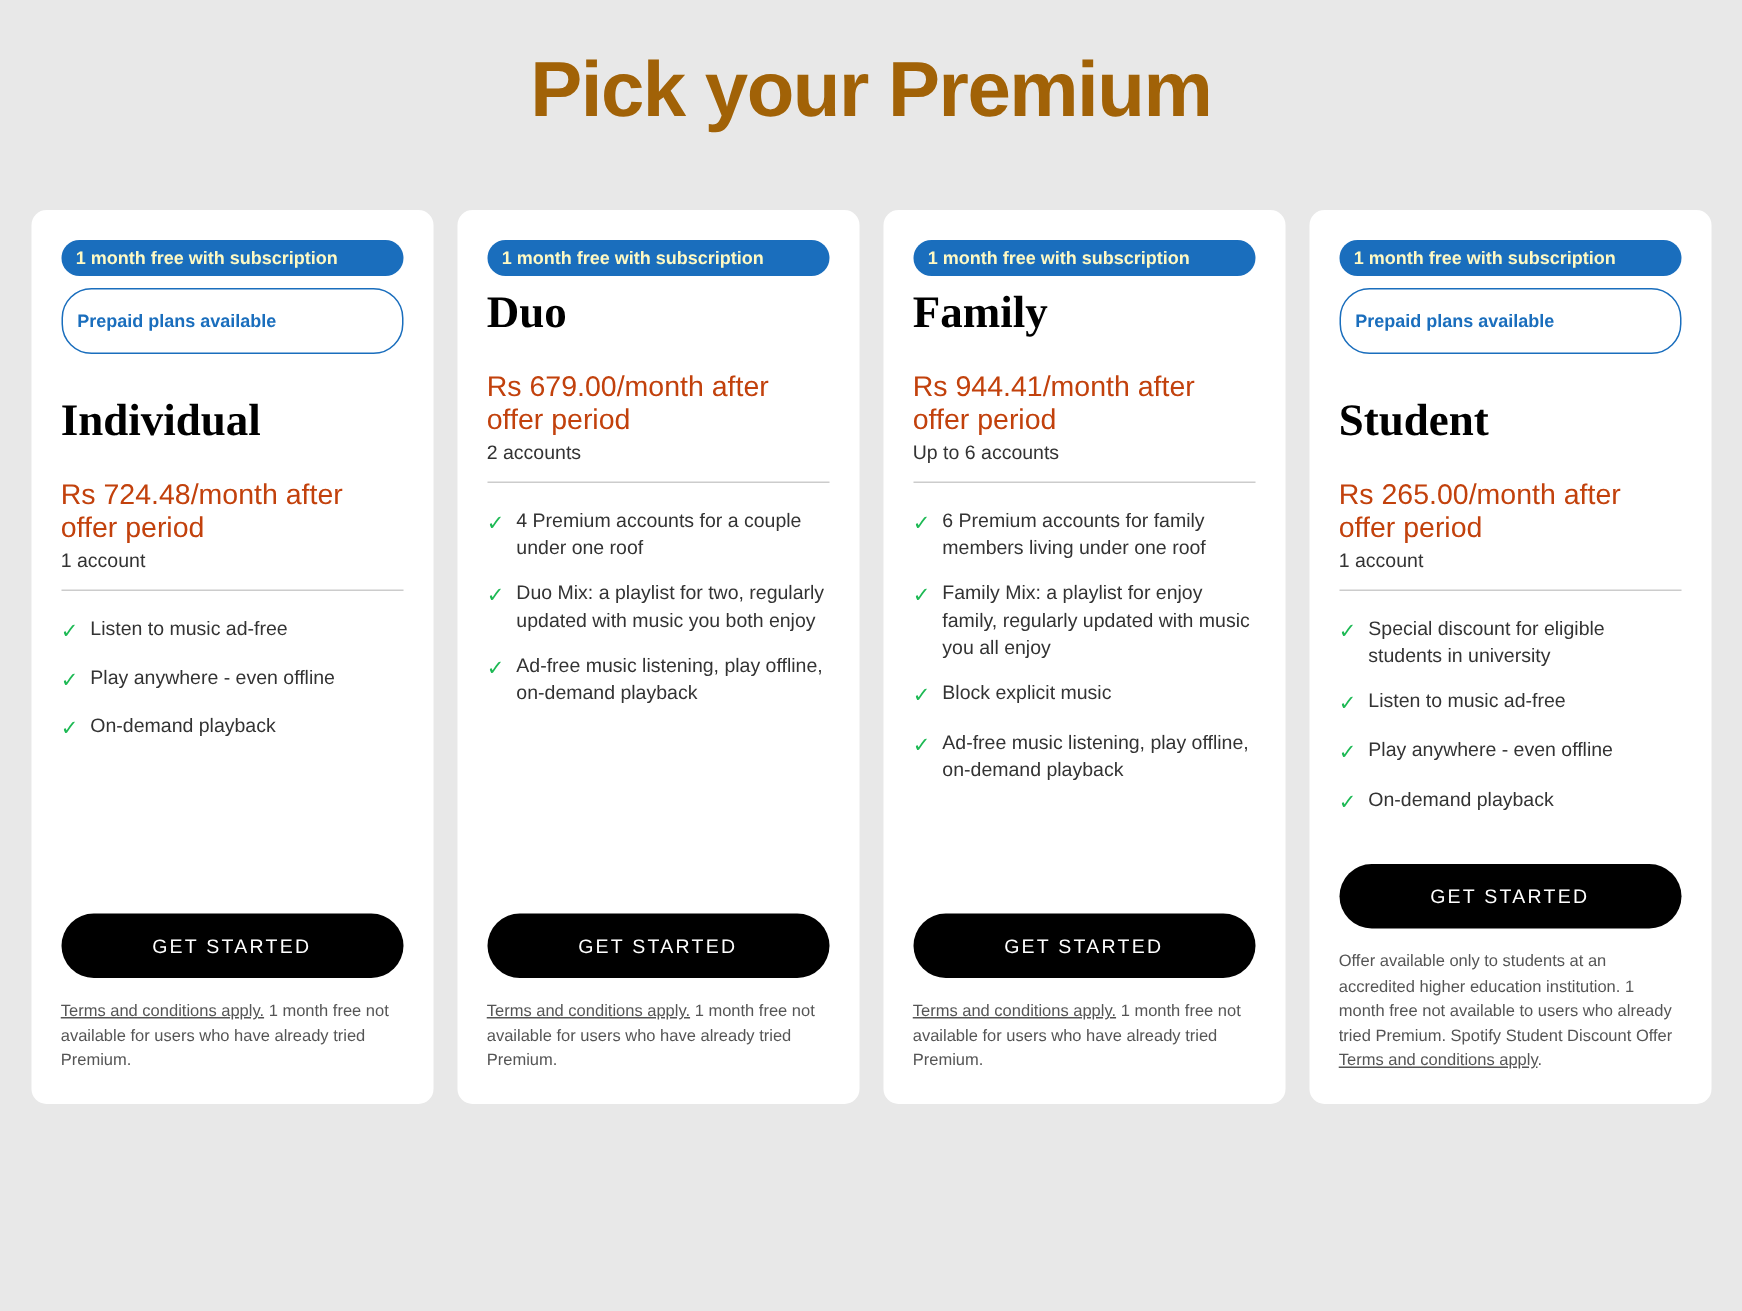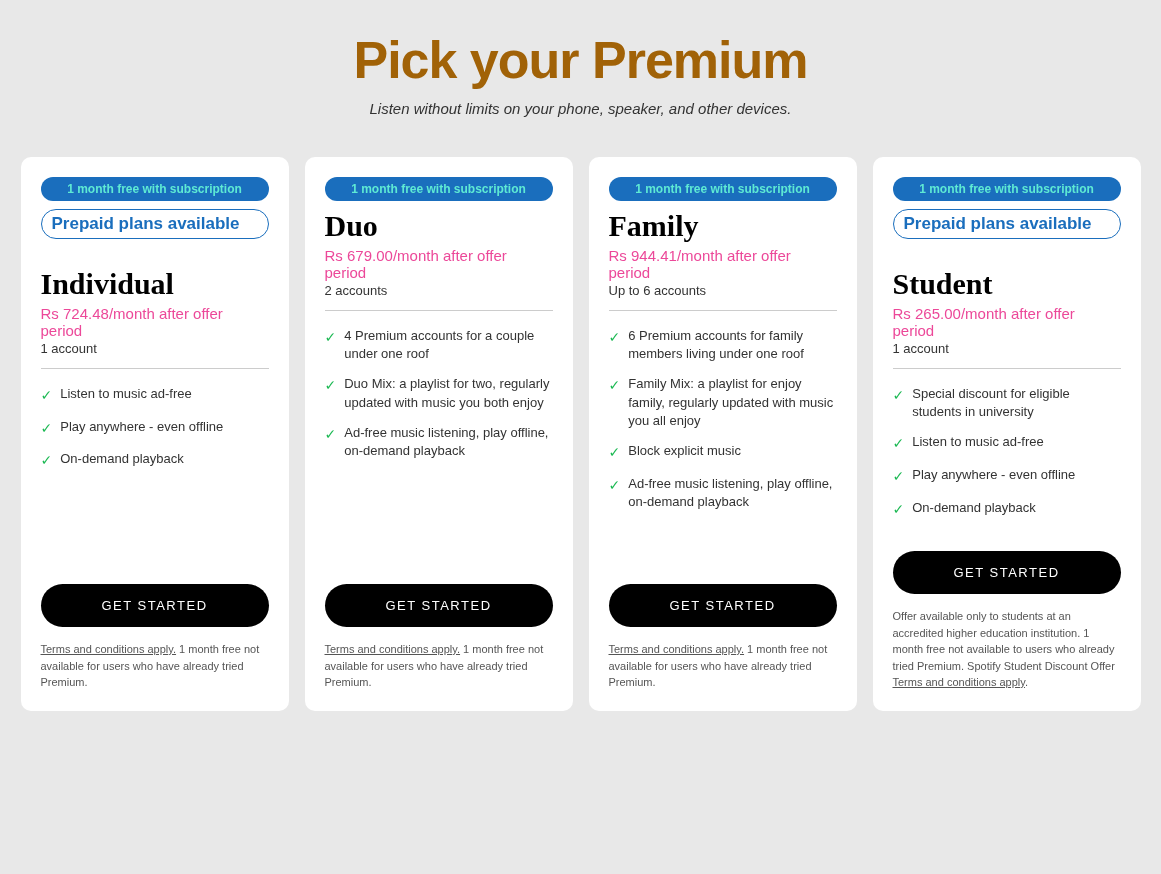--- a/index.html
+++ b/index.html
@@ -40,50 +40,50 @@
       border-radius: 10px;
       padding: 20px 20px 20px 20px;
       flex: 1;
       display: flex;
       flex-direction: column;
       min-width: 0;
     }
     .badge-free {
       display: inline-block;
       background: #1a6ebd;
-      color: #5eead4;
+      color: #fef9c3;
       font-size: 12px;
       font-weight: 700;
       padding: 5px 10px;
       border-radius: 20px;
       margin-bottom: 8px;
-      text-align: center;
     }
     .badge-prepaid {
       display: inline-block;
       background: #fff;
       color: #1a6ebd;
       border: 1.5px solid #1a6ebd;
-      font-size: 17px;
+      font-size: 12px;
       font-weight: 600;
-      padding: 4px 10px;
+      padding: 14px 10px;
       border-radius: 20px;
       margin-bottom: 10px;
     }
     .plan-name {
       font-size: 30px;
       font-weight: 900;
       color: #000;
       margin-bottom: 4px;
       font-family: Liberation Serif, serif;
     }
     .plan-price {
-      font-size: 15px;
-      color: #ec4899;
+      font-size: 19px;
+      color: #c2410c;
       margin-bottom: 2px;
+      margin-top: 18px;
     }
     .plan-accounts {
       font-size: 13px;
       color: #333;
       margin-bottom: 12px;
     }
     .divider {
       border: none;
       border-top: 1px solid #ccc;
       margin-bottom: 16px;
@@ -132,21 +132,20 @@
     .terms-link {
       color: #555;
       text-decoration: underline;
     }
   </style>
 </head>
 <body>
 
 <header class="page-header">
   <h1 class="page-title">Pick your Premium</h1>
-  <p class="page-subtitle">Listen without limits on your phone, speaker, and other devices.</p>
 </header>
 
 <div class="cards-container" id="cards-container">
 <div class="card">
       <span class="badge-free">1 month free with subscription</span>
       <span class="badge-prepaid">Prepaid plans available</span>
       <br>
       <div class="plan-name">Individual</div>
       <div class="plan-price">Rs 724.48/month after offer period</div>
       <div class="plan-accounts">1 account</div>

